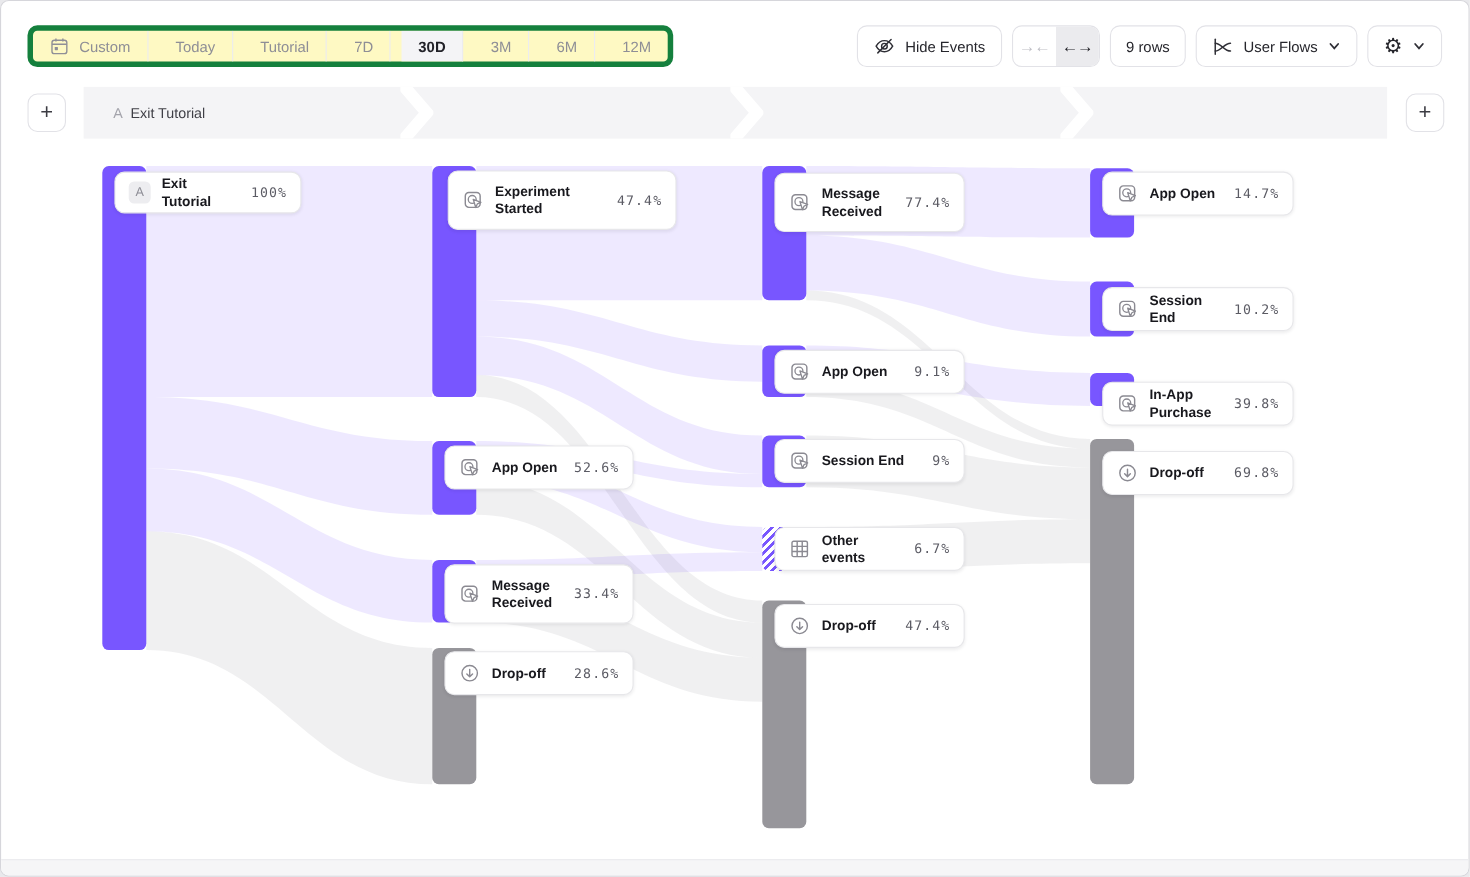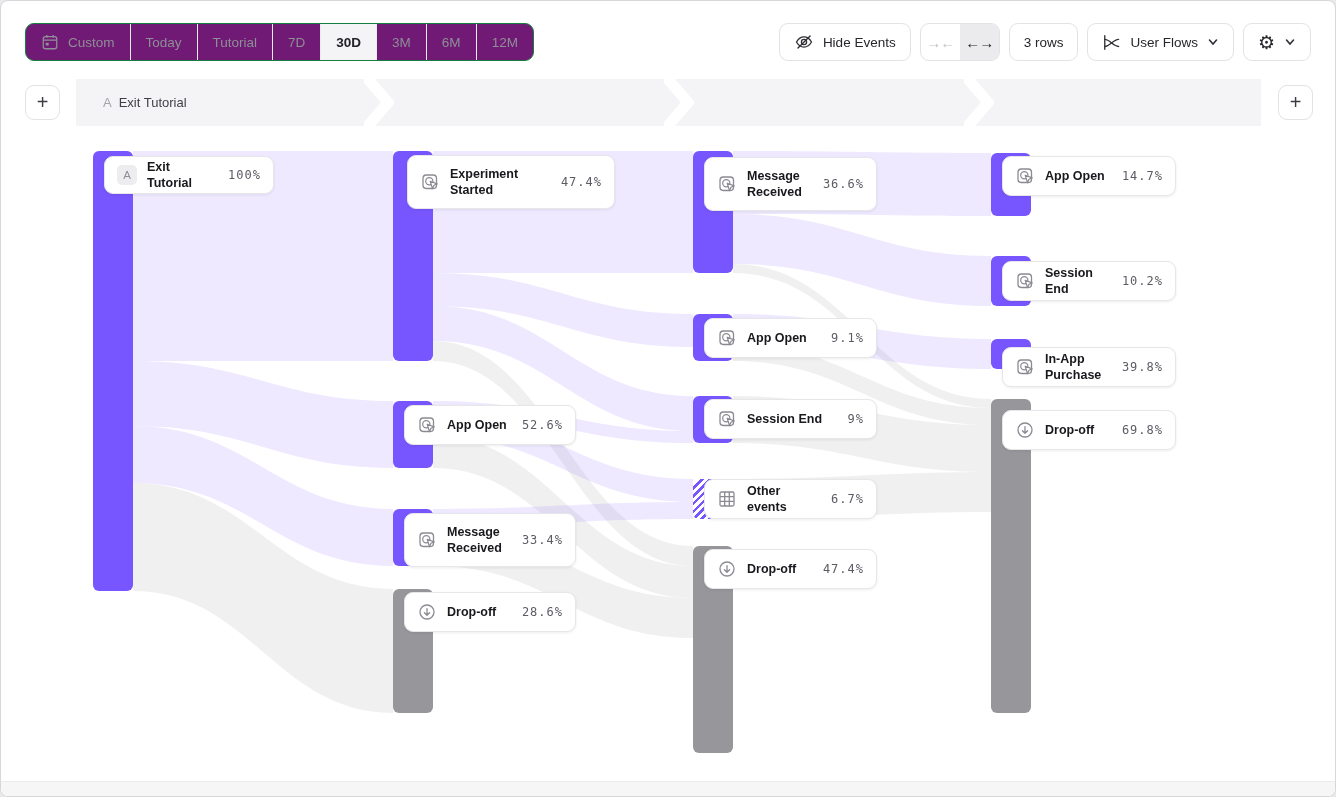--- a/index.html
+++ b/index.html
@@ -5,21 +5,21 @@
   * { box-sizing: border-box; }
   html,body { margin:0; padding:0; background:#e9e9ec; }
   .app {
     position:relative; width:1336px; height:797px; background:#ffffff;
     border:1px solid #d6d6db; border-radius:8px; overflow:hidden;
     font-family:"Liberation Sans", sans-serif;
   }
 
   
   .toolbar { position:absolute; top:22px; left:24px; right:24px; display:flex; justify-content:space-between; align-items:center; }
-  .seg-group { display:flex; align-items:stretch; height:38px; border:1px solid #15803d; border-radius:9px; background:#701a75; overflow:hidden; }
+  .seg-group { display:flex; align-items:stretch; height:38px; border:5px solid #15803d; border-radius:9px; background:#fef9c3; overflow:hidden;gap:10px; }
   .seg { display:flex; align-items:center; gap:9px; padding:0 15px; font-size:13.5px; color:#8e8e96; border-right:1px solid #ececf0; cursor:pointer; white-space:nowrap; }
   .seg:last-child { border-right:none; }
   .seg.selected { background:#f4f4f6; color:#222228; font-weight:700;text-align:center; }
   .right-tools { display:flex; gap:9px; align-items:center; }
   .tool-btn { display:flex; align-items:center; gap:9px; height:38px; padding:0 14px; border:1px solid #e2e2e7; border-radius:9px; background:#fff; font-size:13.5px; font-weight:500; color:#26262c; cursor:pointer; white-space:nowrap;text-align:right; }
   .pair { display:flex; height:38px; border:1px solid #e2e2e7; border-radius:9px; overflow:hidden; background:#fff; }
   .pair-half { width:39px; display:flex; align-items:center; justify-content:center; font-size:15px; letter-spacing:-1px; cursor:pointer; }
   .pair-half.disabled { color:#bfbfc6; }
   .pair-half.active { background:#ebebee; color:#222228; }
   .gear-glyph { font-size:19px; line-height:1; color:#26262c; }
@@ -103,21 +103,21 @@
       <div class="pair">
         <div class="pair-half disabled">
           <span>→←</span>
         </div>
         <div class="pair-half active">
           <span>←→</span>
         </div>
       </div>
 
       <div class="tool-btn">
-        <span>3 rows</span>
+        <span>9 rows</span>
       </div>
 
       <div class="tool-btn">
         <span class="node-icon">
           <svg width="19" height="19" viewBox="0 0 24 24" fill="none" stroke="#2f2f36" stroke-width="1.7" stroke-linecap="round">
             <path d="M3.5 3.5 V20.5"></path>
             <path d="M3.5 8 C10 8 14 17 21 17"></path>
             <path d="M3.5 17 C10 17 14 8 21 8"></path>
           </svg>
         </span>
@@ -257,21 +257,21 @@
       </div>
       <div class="node-card wrap" style="left: 703px; top: 31px; width: 173px; height: 54px;">
         <span class="node-icon">
           <svg width="20" height="20" viewBox="0 0 20 20">
             <rect x="3" y="3" width="13.5" height="13.5" rx="3.2" fill="none" stroke="#8b8a92" stroke-width="1.3"></rect>
             <circle cx="9.3" cy="9.3" r="3.6" fill="none" stroke="#8b8a92" stroke-width="1.2"></circle>
             <path d="M10.2 9.2 L17.2 11.9 L14 13.3 L12.5 16.6 Z" fill="#ffffff" stroke="#8b8a92" stroke-width="1.2" stroke-linejoin="round"></path>
           </svg>
         </span>
         <span class="node-label">Message Received</span>
-        <span class="node-pct">36.6%</span>
+        <span class="node-pct">77.4%</span>
       </div>
       <div class="node-card" style="left: 703px; top: 192px; width: 173px; height: 40px;">
         <span class="node-icon">
           <svg width="20" height="20" viewBox="0 0 20 20">
             <rect x="3" y="3" width="13.5" height="13.5" rx="3.2" fill="none" stroke="#8b8a92" stroke-width="1.3"></rect>
             <circle cx="9.3" cy="9.3" r="3.6" fill="none" stroke="#8b8a92" stroke-width="1.2"></circle>
             <path d="M10.2 9.2 L17.2 11.9 L14 13.3 L12.5 16.6 Z" fill="#ffffff" stroke="#8b8a92" stroke-width="1.2" stroke-linejoin="round"></path>
           </svg>
         </span>
         <span class="node-label">App Open</span>

